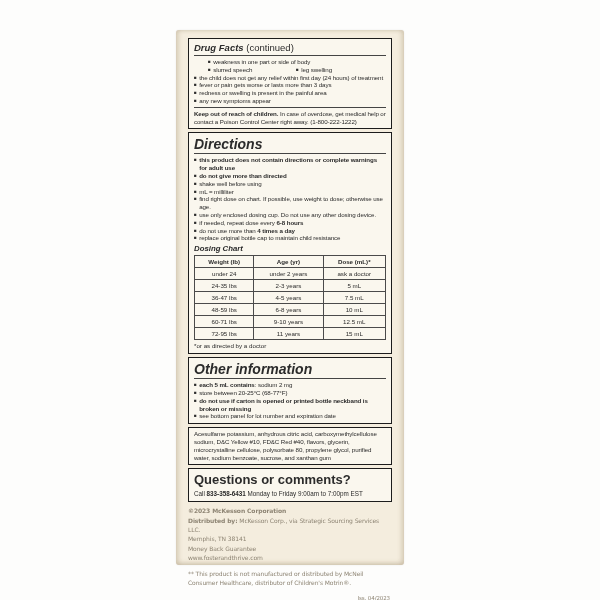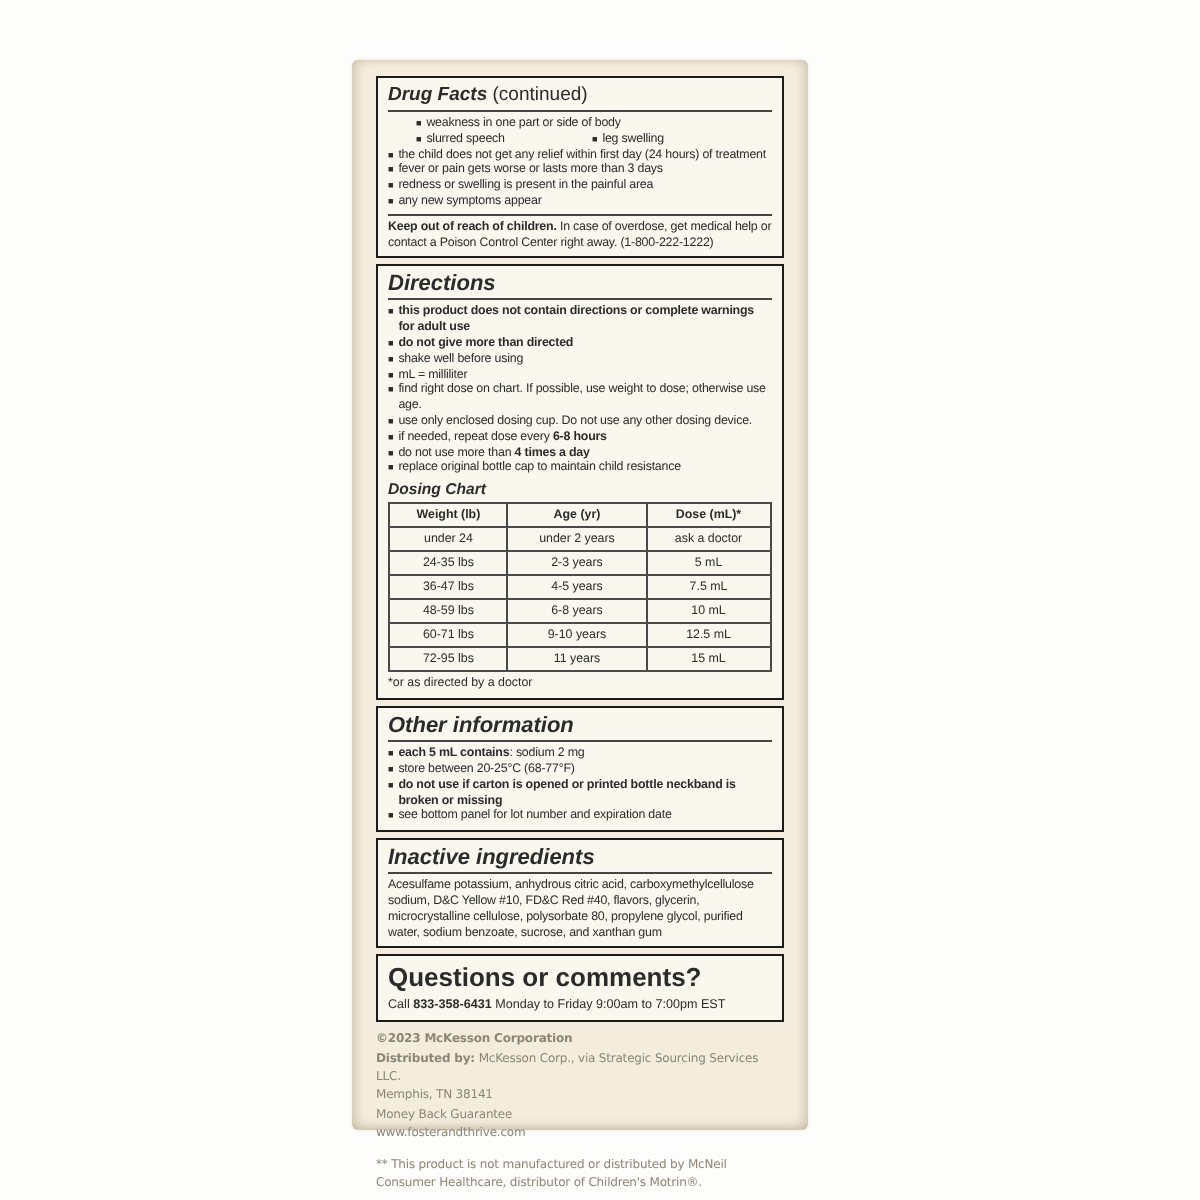--- a/index.html
+++ b/index.html
@@ -28,21 +28,21 @@
   }
   .df-title {
     font-size: 9.5px;
     padding: 1px 0 2px 0;
     border-bottom: 1px solid #444;
     margin-bottom: 2px;
   }
   .df-title .t-bold { font-weight: bold; font-style: italic; }
   .df-title .t-reg { font-weight: normal; }
   .sec-title {
-    font-size: 11px;
+    font-size: 14px;
     font-weight: bold;
     font-style: italic;
     padding: 1px 0 1px 0;
     border-bottom: 1px solid #444;
     margin-bottom: 2px;
   }
   .sec-title.no-italic { font-style: normal; border-bottom: none; font-size: 13px; }
   .txt, .bul { font-size: 6.2px; line-height: 7.8px; letter-spacing: -0.1px; }
   .bul { display: flex; }
   .bul .sq {
@@ -251,21 +251,20 @@
       <span class="sq">■</span>
       <span class="btxt bold">do not use if carton is opened or printed bottle neckband is broken or missing</span>
     </div>
     <div class="bul">
       <span class="sq">■</span>
       <span class="btxt">see bottom panel for lot number and expiration date</span>
     </div>
   </section>
 
   <section class="dfbox">
-    <div class="sec-title">Inactive ingredients</div>
     <div class="txt">Acesulfame potassium, anhydrous citric acid, carboxymethylcellulose sodium, D&amp;C Yellow #10, FD&amp;C Red #40, flavors, glycerin, microcrystalline cellulose, polysorbate 80, propylene glycol, purified water, sodium benzoate, sucrose, and xanthan gum</div>
   </section>
 
   <section class="dfbox">
     <div class="sec-title no-italic">Questions or comments?</div>
     <div class="call-line">
       <span>Call</span>
       <span class="bold">833-358-6431</span>
       <span>Monday to Friday 9:00am to 7:00pm EST</span>
     </div>

